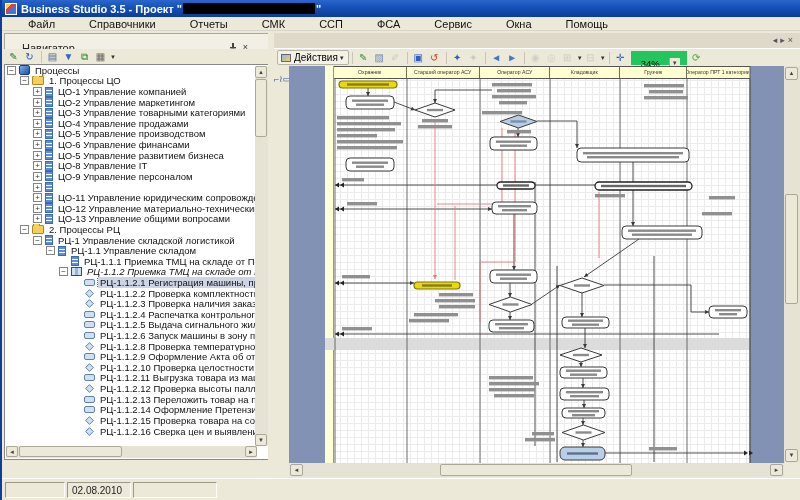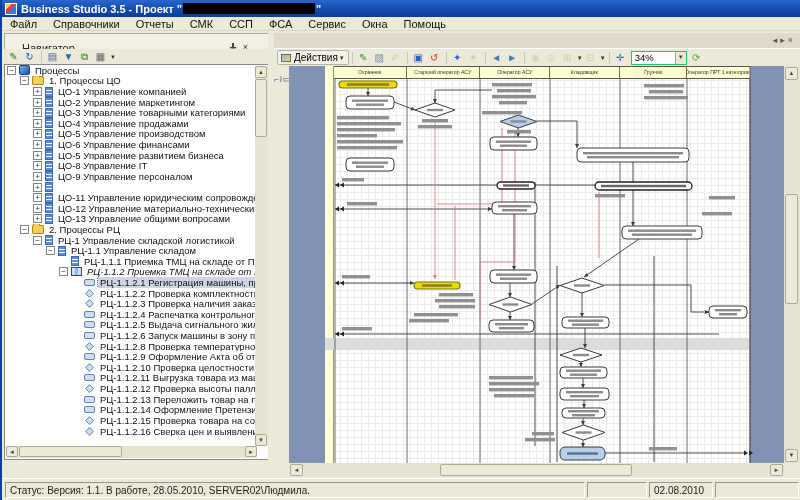--- a/index.html
+++ b/index.html
@@ -10,21 +10,21 @@
   #titlebar { position:absolute; left:0; top:0; width:800px; height:17px;
     background:linear-gradient(180deg,#2a66cc 0%,#1550b4 45%,#0b3e94 100%);
     color:#fff; font-size:11px; font-weight:bold; display:flex; align-items:center; padding-left:3px; }
   .appicon { width:12px; height:12px; margin-right:4px; border:1px solid #fff;
     background:linear-gradient(135deg,#ffd24a 0 30%,#e04040 30% 55%,#3a7ae0 55%); }
   .redact { display:inline-block; width:132px; height:11px; background:#000; margin:0 1px; vertical-align:middle; }
 
   
   #menubar { position:absolute; left:0; top:17px; width:800px; height:14px; background:#ece9d8;
     display:flex; align-items:center; font-size:11px; color:#111; border-bottom:1px solid #d8d4c8; }
-  .menu-item { padding:0 8px; height:14px; line-height:14px; }
+  .menu-item { padding:0 8px; height:14px; line-height:14px;margin-left:18px; }
 
   #main { position:absolute; left:0; top:31px; width:800px; height:447px; background:#ece9d8; }
 
   
   #nav { position:absolute; left:2px; top:2px; width:266px; height:427px; }
   .nav-header { position:absolute; left:0; top:0; width:266px; height:30px; background:#f2efe4;
     border:1px solid #aca899; font-size:11px; color:#222; display:flex; align-items:center; padding:0 17px; }
   .nav-header .sp { flex:1; }
   .winbtn { width:13px; height:12px; font-size:9px; line-height:11px; text-align:center; color:#333; }
   .nav-toolbar { position:absolute; left:0; top:16px; width:266px; height:16px; display:flex; align-items:center; padding-left:2px; background:#ece9d8; }
@@ -61,21 +61,21 @@
   #splitter { position:absolute; left:266px; top:2px; width:6px; height:427px; background:#ece9d8; }
 
   
   #dpanel { position:absolute; left:272px; top:2px; width:526px; height:445px; }
   .tabstrip { position:absolute; left:0; top:0; width:526px; height:16px; background:#ded9c8; border-bottom:1px solid #fff; display:flex; align-items:flex-end; }
   .tab { height:15px; background:#fdfbf4; border:1px solid #888; border-bottom:none; border-radius:2px 2px 0 0; font-size:10px; color:#111; padding:0 9px; line-height:15px; margin-left:3px; }
   .tabnav { position:absolute; right:4px; top:2px; font-size:9px; color:#555; letter-spacing:3px; }
   .dtoolbar { position:absolute; left:0; top:16px; width:526px; height:17px; background:#ece9d8; display:flex; align-items:center; padding-left:3px; font-size:10px; }
   .actions-btn { display:flex; align-items:center; height:15px; padding:0 3px; border:1px solid #b8b4a4; border-radius:2px; background:#f4f1e6; }
   .actions-btn .ai { width:10px; height:8px; background:linear-gradient(135deg,#8fb8e0,#f5cf5a); border:1px solid #667; margin-right:3px; }
-  .zoombox { width:56px; height:14px; background:#fff; border:1px solid #22c55e; font-size:9.5px; line-height:12px; padding-left:3px; position:relative; margin:0 2px; }
+  .zoombox { width:56px; height:14px; background:#fff; border:7px solid #22c55e; font-size:9.5px; line-height:12px; padding-left:3px; position:relative; margin:0 2px; }
   .zoombox .dd { position:absolute; right:0; top:0; width:11px; height:12px; background:#ece9d8; border-left:1px solid #aca899; font-size:6px; text-align:center; line-height:11px; color:#444; }
 
   .side-toolbar { position:absolute; left:0; top:33px; width:15px; height:411px; background:#ece9d8; padding-top:2px; }
   .side-toolbar .tbtn { margin:1px 0 2px 0; width:14px; font-size:9px; }
 
   
   #canvas { position:absolute; left:15px; top:33px; width:495px; height:397px; background:#8292b4; overflow:hidden; }
   #page { position:absolute; left:36px; top:0; width:425px; height:397px; background-color:#fff;
     background-image:linear-gradient(#ebebeb 1px,transparent 1px),linear-gradient(90deg,#ebebeb 1px,transparent 1px);
     background-size:7px 7px; border-left:1px solid #555; }
@@ -591,19 +591,18 @@
         <div class="sb-btn" style="left:1px;top:1px;width:13px;height:12px">◄</div>
         <div class="sb-thumb" style="left:151px;top:1px;width:192px;height:12px"></div>
         <div class="sb-btn" style="right:1px;top:1px;width:13px;height:12px">►</div>
       </div>
       <div id="dcorner"></div>
     </div>
 
   </div>
 
   <div id="statusbar">
-    <div class="scell grow">Статус: Версия: 1.1. В работе, 28.05.2010, SERVER02\Людмила.</div>
     <div class="scell c2"></div>
     <div class="scell c3">02.08.2010</div>
     <div class="scell c4"></div>
   </div>
 
 </div>
 
 </body></html>

